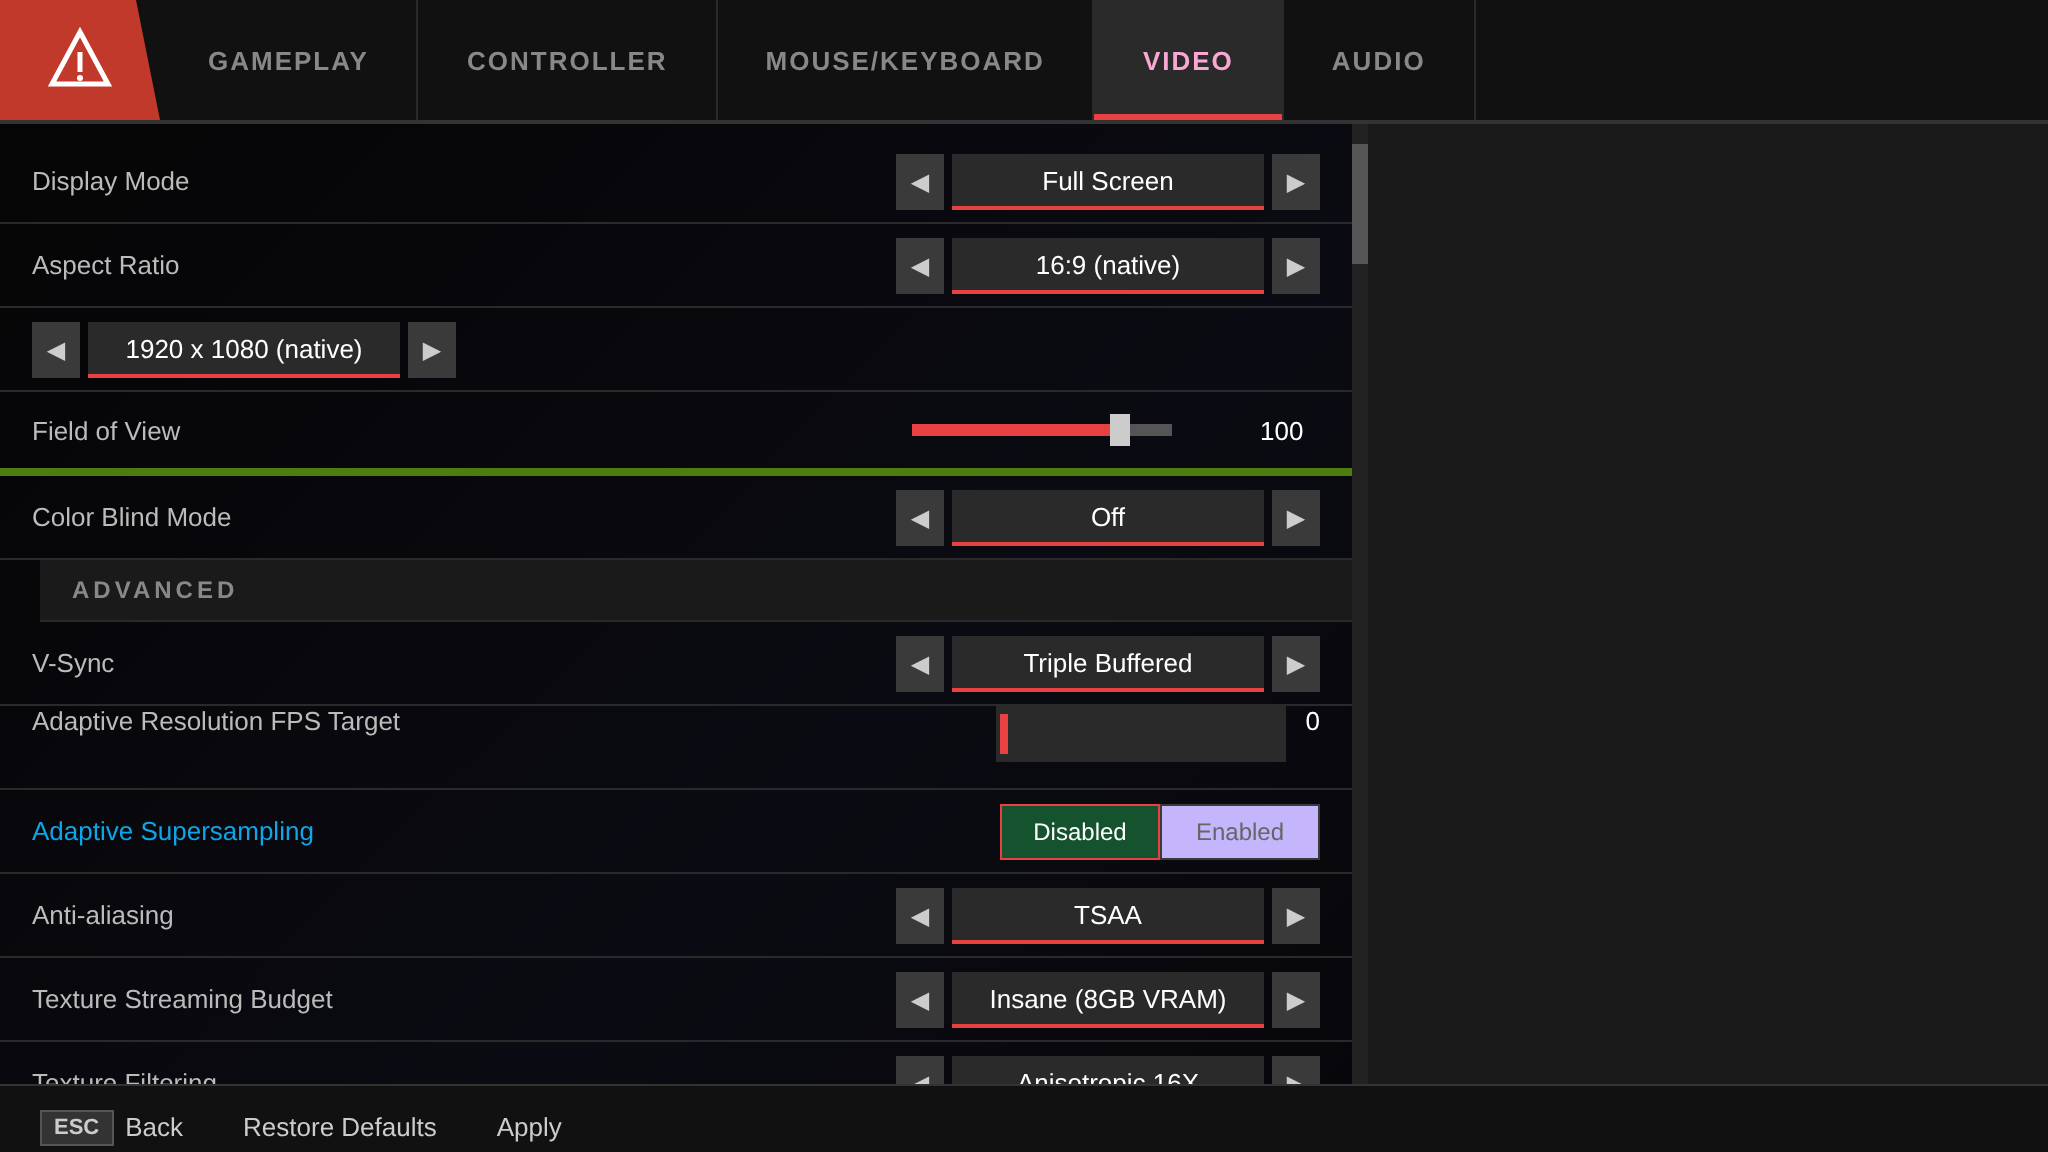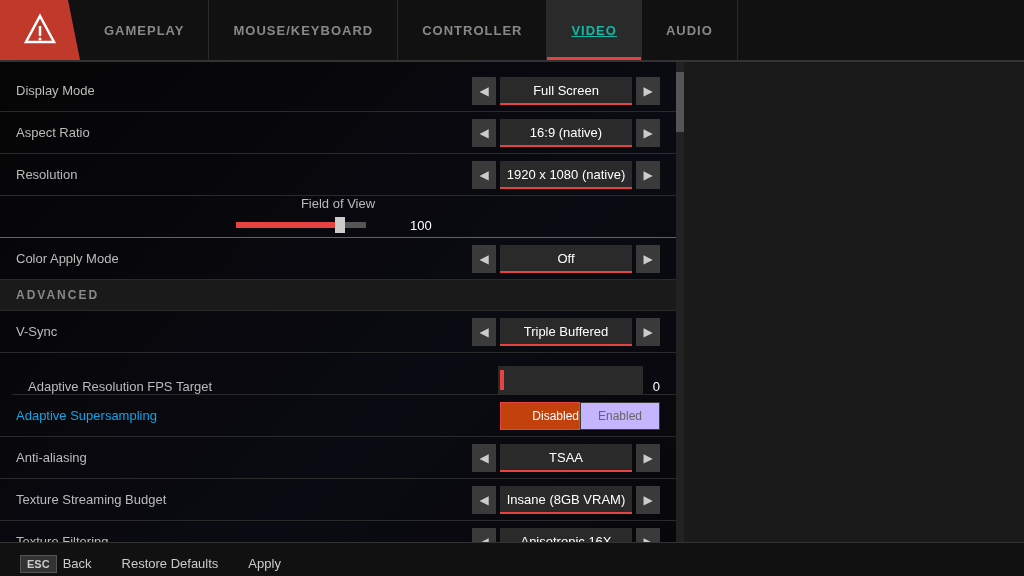--- a/index.html
+++ b/index.html
@@ -52,23 +52,22 @@
       font-weight: bold;
       letter-spacing: 1px;
       color: #888;
       cursor: pointer;
       border-right: 1px solid #2a2a2a;
       position: relative;
       text-transform: uppercase;
     }
 
     .nav-tab.active {
-      color: #14b8a6;
+      color: #f9a8d4;
       background: #2a2a2a;
-      text-decoration: underline;
     }
 
     .nav-tab.active::after {
       content: '';
       position: absolute;
       bottom: 0;
       left: 0;
       right: 0;
       height: 3px;
       background: #e84142;
@@ -128,21 +127,21 @@
       border: none;
       color: #ccc;
       cursor: pointer;
       display: flex;
       align-items: center;
       justify-content: center;
       font-size: 12px;
     }
 
     .value-box {
-      width: 132px;
+      width: 156px;
       height: 28px;
       background: #2a2a2a;
       display: flex;
       align-items: center;
       justify-content: center;
       font-size: 13px;
       color: #fff;
       position: relative;
     }
 
@@ -159,30 +158,30 @@
     
     .section-header {
       padding: 8px 16px;
       font-size: 12px;
       font-weight: bold;
       letter-spacing: 2px;
       color: #888;
       background: #1a1a1a;
       border-bottom: 1px solid #2a2a2a;
       text-transform: uppercase;
+      margin-left: 20px;
     }
 
     
     .slider-row {
       display: flex;
       align-items: center;
       padding: 0 16px;
       height: 42px;
-      border-bottom: 1px solid #4d7c0f;
-      flex-direction: column;
+      border-bottom: 4px solid #4d7c0f;
     }
 
     .slider-label {
       flex: 1;
       font-size: 13px;
       color: #bbb;
     }
 
     .slider-container {
       width: 160px;
@@ -234,34 +233,32 @@
       align-items: center;
       justify-content: center;
       font-size: 12px;
       cursor: pointer;
       background: #c4b5fd;
       color: #666;
       border: 1px solid #3a3a3a;
     }
 
     .toggle-option.active {
-      background: #c2410c;
+      background: #14532d;
       color: #fff;
       border-color: #e84142;
-      justify-content: flex-end;
     }
 
     
     .adaptive-res-row {
       display: flex;
-      align-items: flex-end;
+      align-items: flex-start;
       padding: 0 16px;
       height: 42px;
       border-bottom: 1px solid #2a2a2a;
-      margin-left: 12px;
     }
 
     .adaptive-res-label {
       flex: 1;
       font-size: 13px;
       color: #bbb;
     }
 
     .adaptive-slider {
       width: 145px;
@@ -347,24 +344,24 @@
       <polygon points="18,4 32,30 4,30" fill="none" stroke="white" stroke-width="2.5"></polygon>
       <line x1="18" y1="14" x2="18" y2="24" stroke="white" stroke-width="2.5"></line>
       <circle cx="18" cy="27" r="1.5" fill="white"></circle>
     </svg>
   </div>
   <div class="nav-tabs">
     <div class="nav-tab">
       <span>GAMEPLAY</span>
     </div>
     <div class="nav-tab">
+      <span>CONTROLLER</span>
+    </div>
+    <div class="nav-tab">
       <span>MOUSE/KEYBOARD</span>
-    </div>
-    <div class="nav-tab">
-      <span>CONTROLLER</span>
     </div>
     <div class="nav-tab active">
       <span>VIDEO</span>
     </div>
     <div class="nav-tab">
       <span>AUDIO</span>
     </div>
   </div>
 </div>
 
@@ -387,21 +384,20 @@
       <div class="setting-control">
         <button class="arrow-btn">◀</button>
         <div class="value-box">
           <span>16:9 (native)</span>
         </div>
         <button class="arrow-btn">▶</button>
       </div>
     </div>
 
     <div class="setting-row">
-      <span class="setting-label">Resolution</span>
       <div class="setting-control">
         <button class="arrow-btn">◀</button>
         <div class="value-box">
           <span>1920 x 1080 (native)</span>
         </div>
         <button class="arrow-btn">▶</button>
       </div>
     </div>
 
     <div class="slider-row">
@@ -411,21 +407,21 @@
           <div class="slider-track">
             <div class="slider-fill" style="width:80%"></div>
             <div class="slider-thumb" style="right:0; left:calc(80% - 5px)"></div>
           </div>
         </div>
         <span class="slider-value">100</span>
       </div>
     </div>
 
     <div class="setting-row">
-      <span class="setting-label">Color Apply Mode</span>
+      <span class="setting-label">Color Blind Mode</span>
       <div class="setting-control">
         <button class="arrow-btn">◀</button>
         <div class="value-box">
           <span>Off</span>
         </div>
         <button class="arrow-btn">▶</button>
       </div>
     </div>
 
     <div class="section-header">

